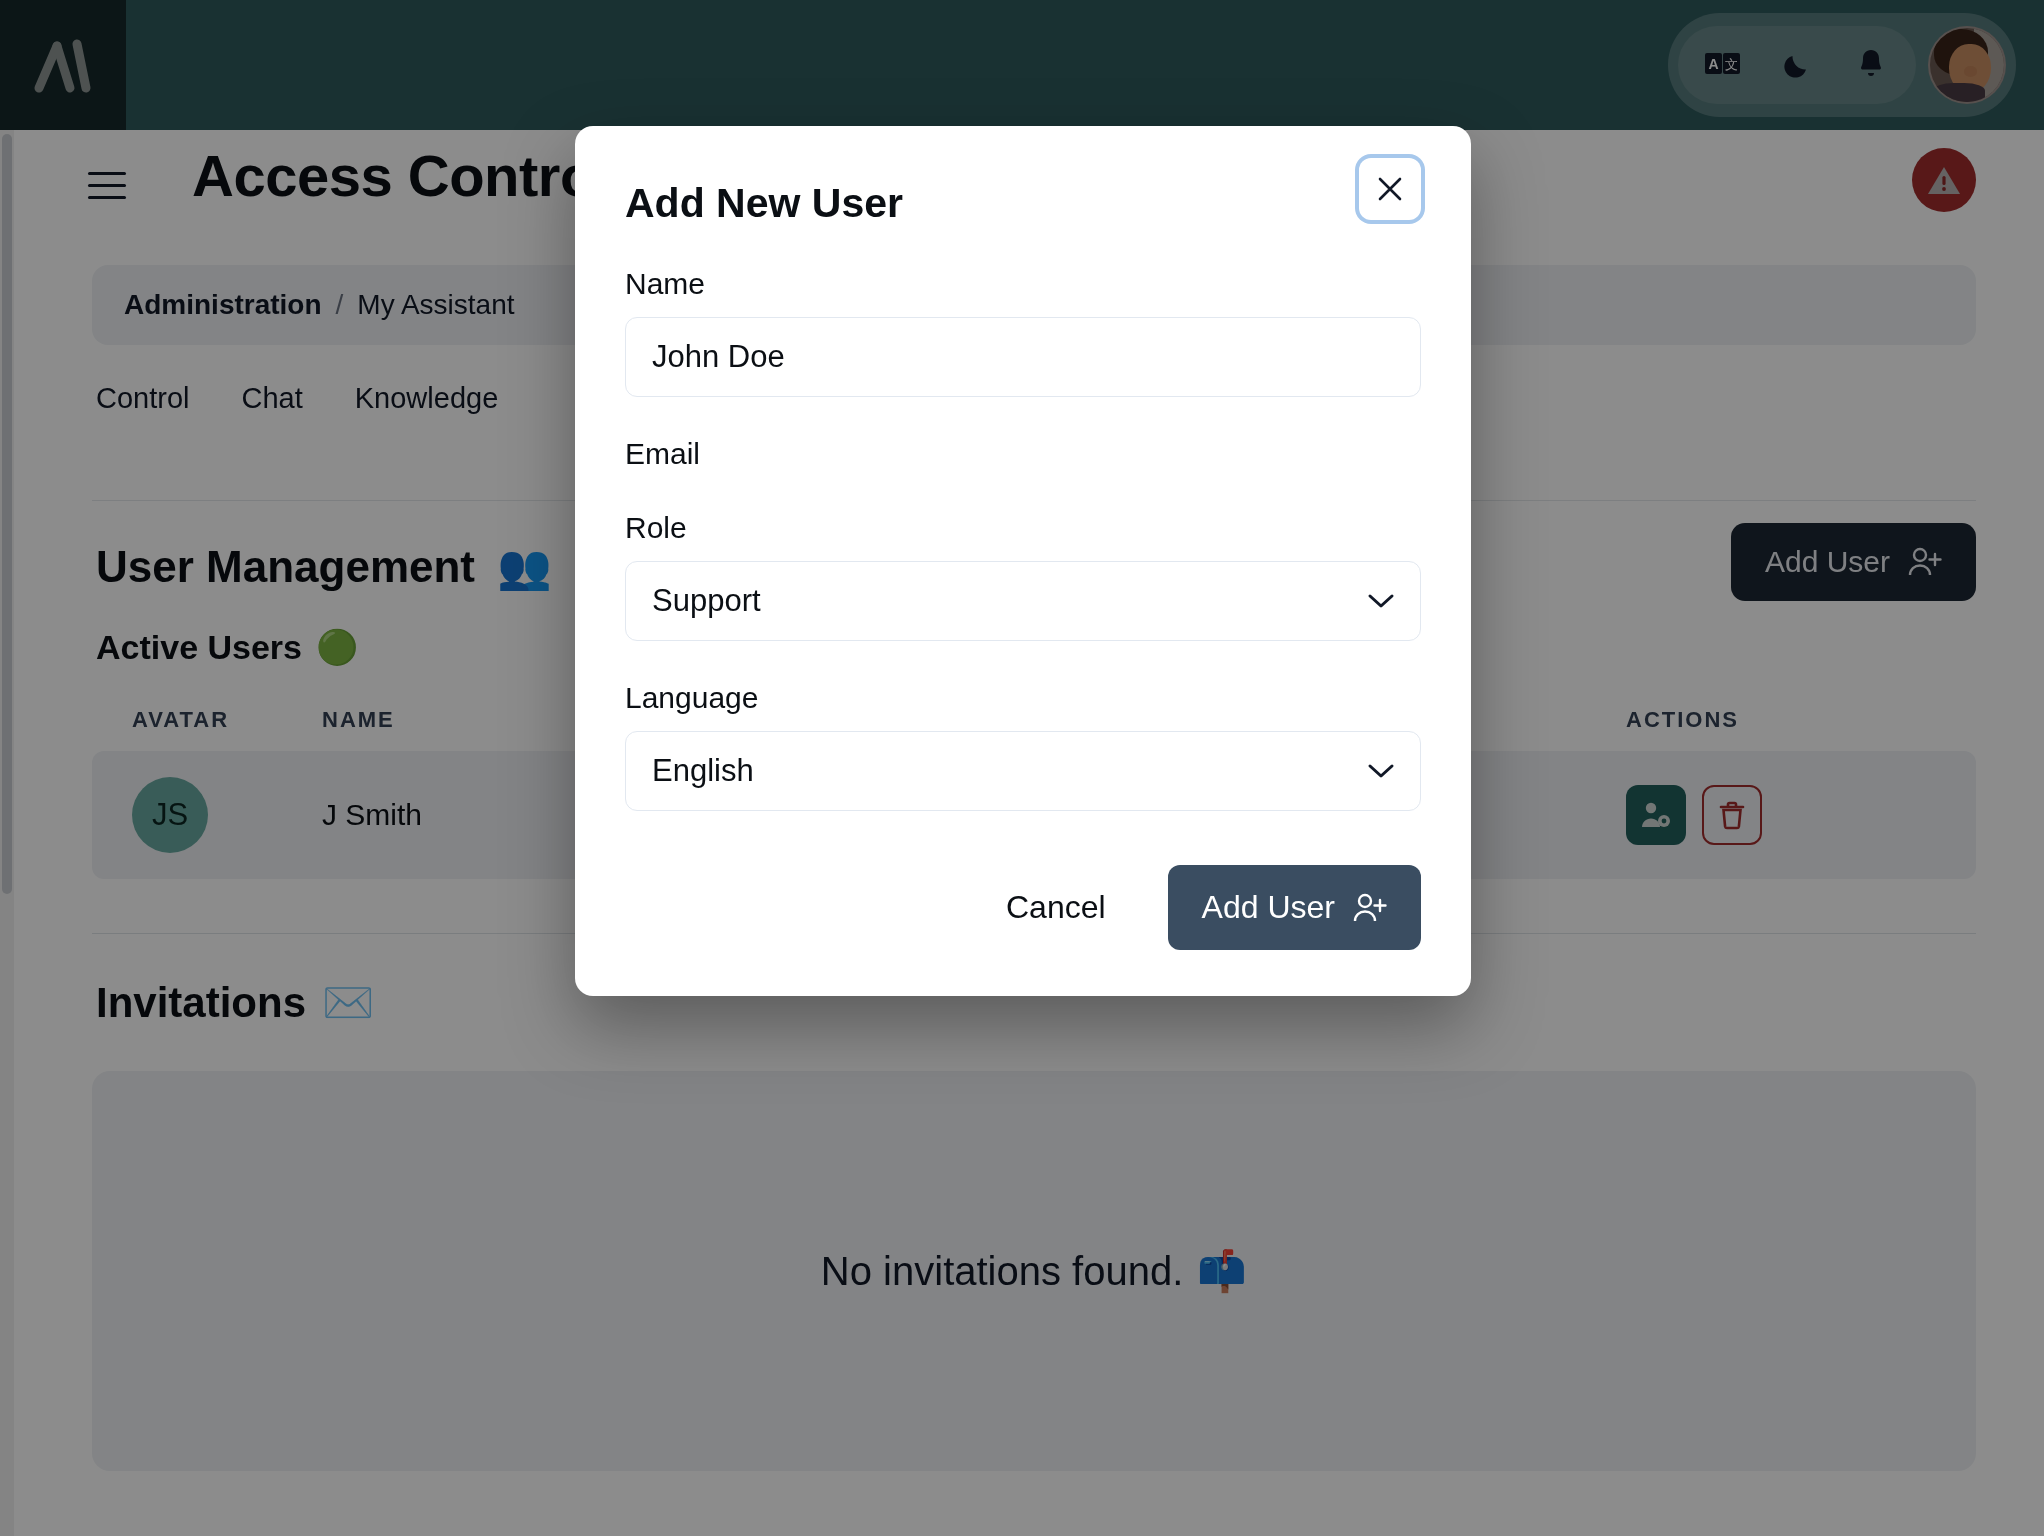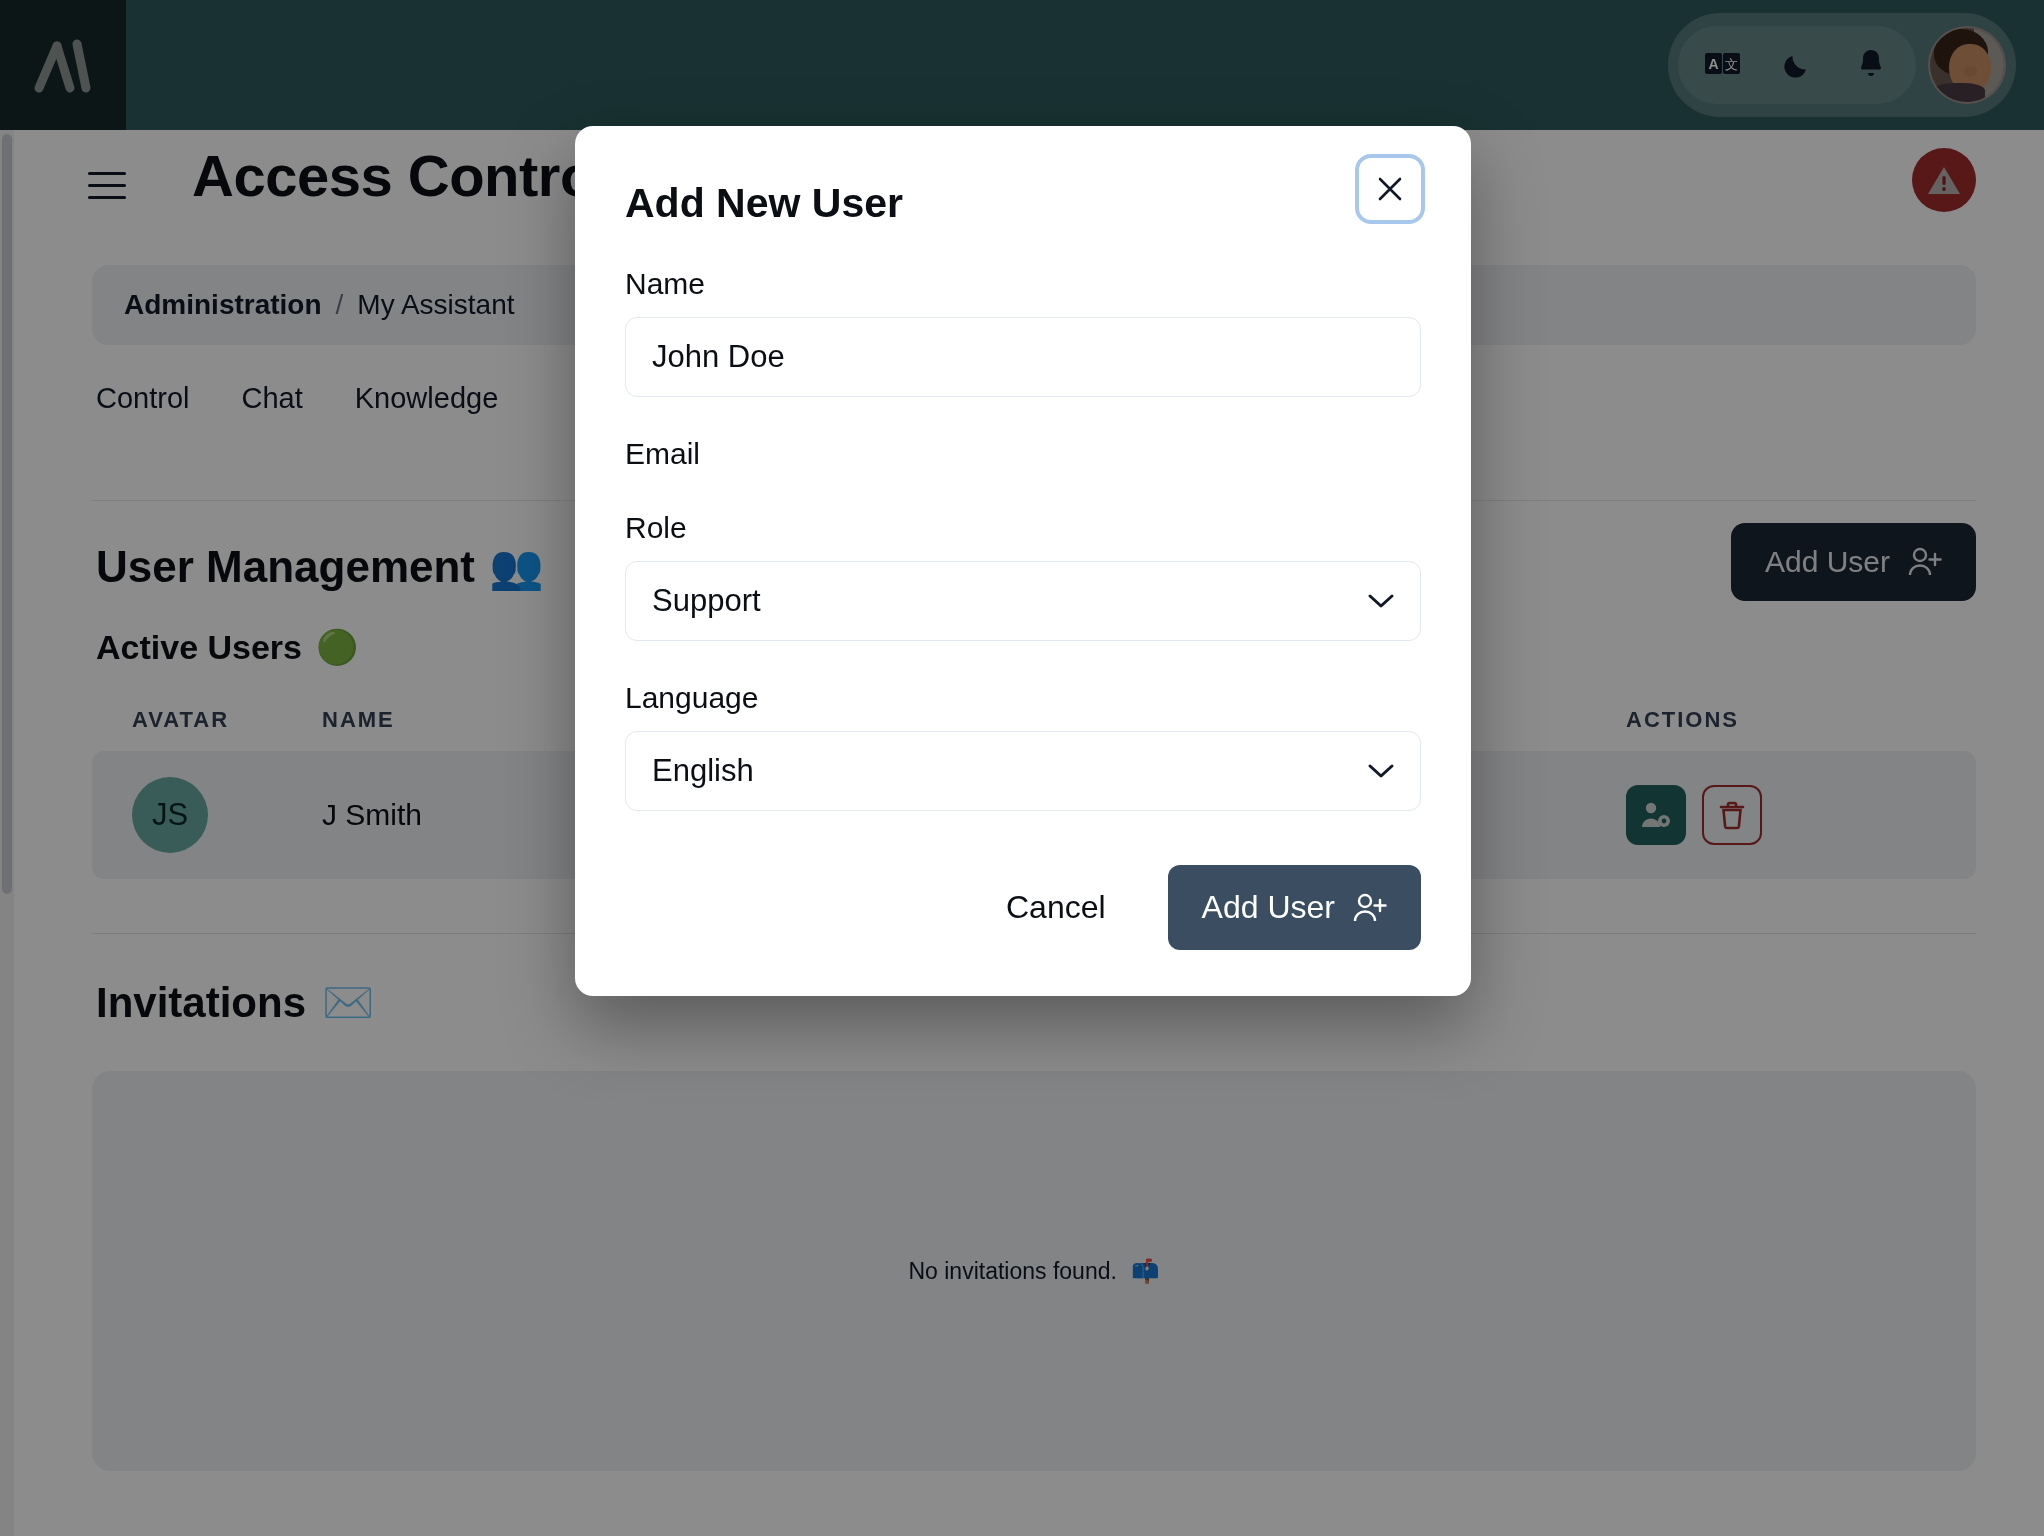--- a/index.html
+++ b/index.html
@@ -105,21 +105,21 @@
   }
   .tab:first-child { padding-left: 4px; }
 
   .content-card {
     position: absolute; left: 92px; right: 68px; top: 370px; bottom: -60px;
     border-top: 1px solid #e3e7eb;
     padding: 40px 0 0 0;
   }
   .section-title {
     font-size: 44px; font-weight: 700; color: #0b0f14;
-    display: flex; align-items: center; gap: 14px;
+    display: flex; align-items: center; gap: 22px;
     padding-left: 4px;
   }
   .sub-title {
     margin-top: 34px; padding-left: 4px;
     font-size: 34px; font-weight: 700; color: #0b0f14;
     display: flex; align-items: center; gap: 14px;
   }
 
   .add-user-top {
     position: absolute; right: 0; top: 22px;
@@ -161,21 +161,21 @@
   .invitations-title {
     margin-top: 44px; padding-left: 4px;
     font-size: 42px; font-weight: 700; color: #0b0f14;
     display: flex; align-items: center; gap: 16px;
   }
   .invitations-card {
     margin-top: 44px; border-radius: 18px; background: #eef1f4;
     height: 400px; display: flex; align-items: center; justify-content: center;
   }
   .empty-msg {
-    font-size: 23px; color: #111827;
+    font-size: 40px; color: #111827;
     display: flex; align-items: center; gap: 14px;
   }
 
   .scroll-track {
     position: absolute; left: 0; top: 130px; width: 14px; bottom: 0;
     background: #f1f1f1;
   }
   .scroll-thumb {
     position: absolute; left: 2px; top: 4px; width: 10px; height: 760px;
     border-radius: 6px; background: #c9ccd1;

